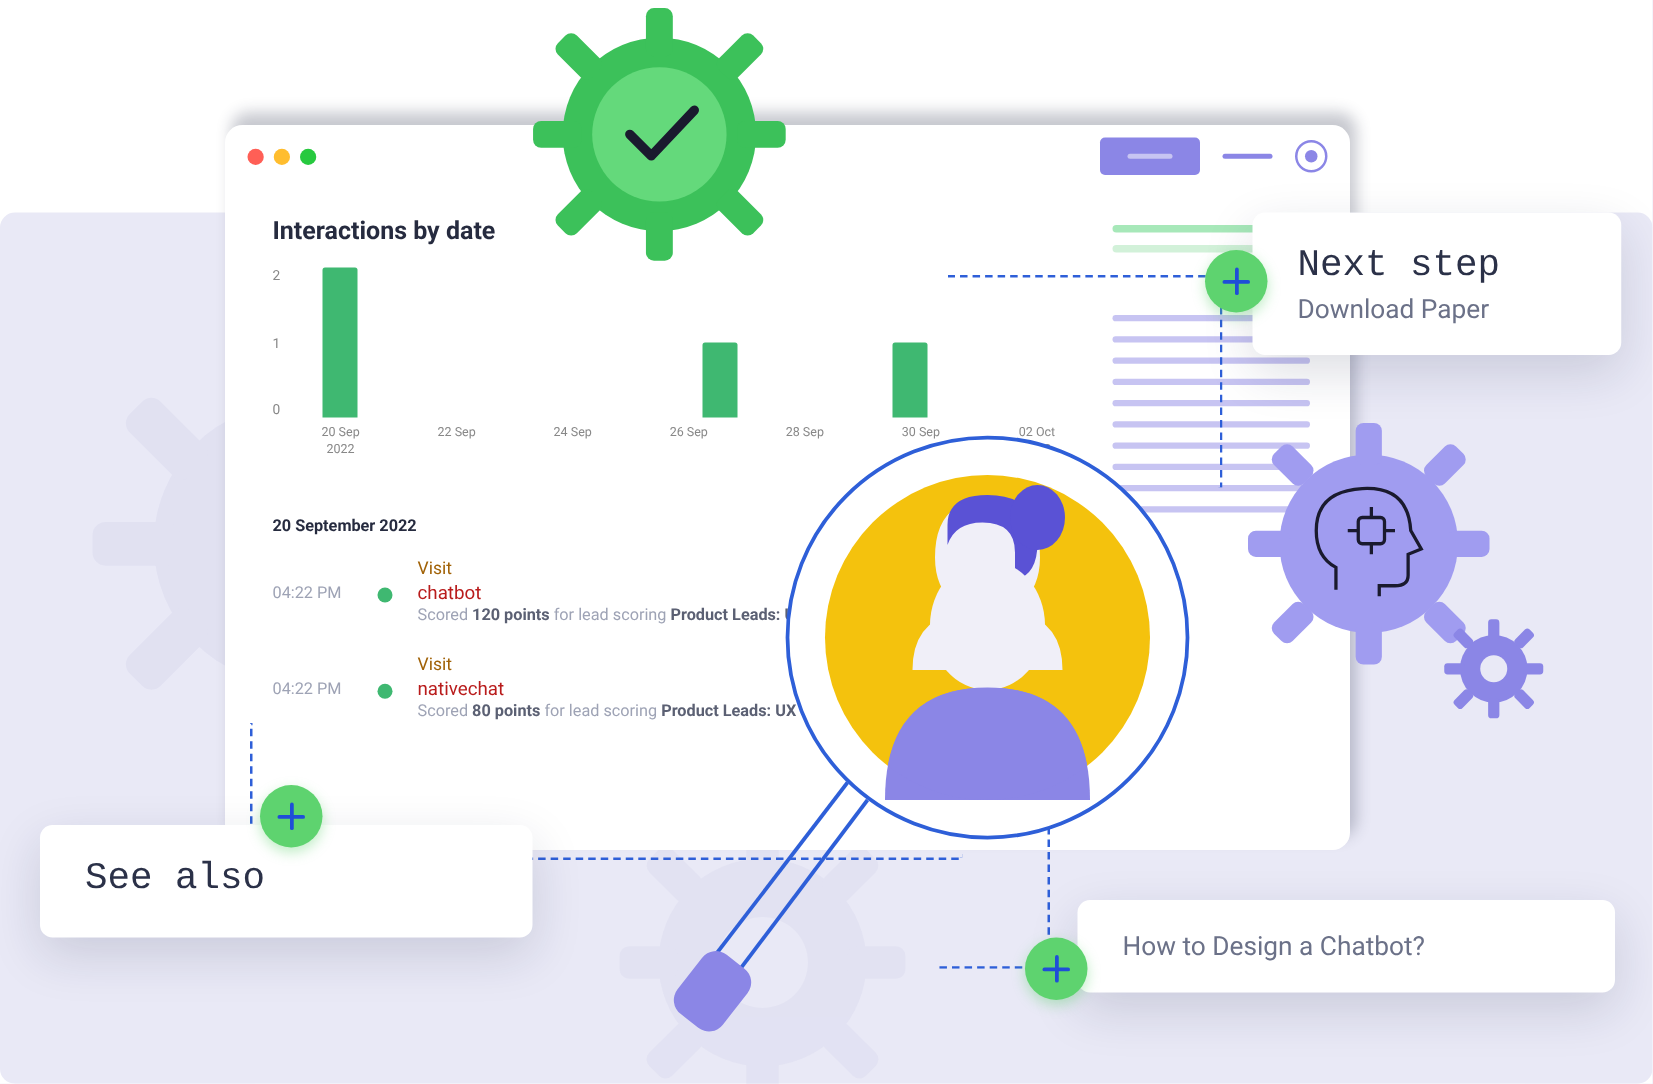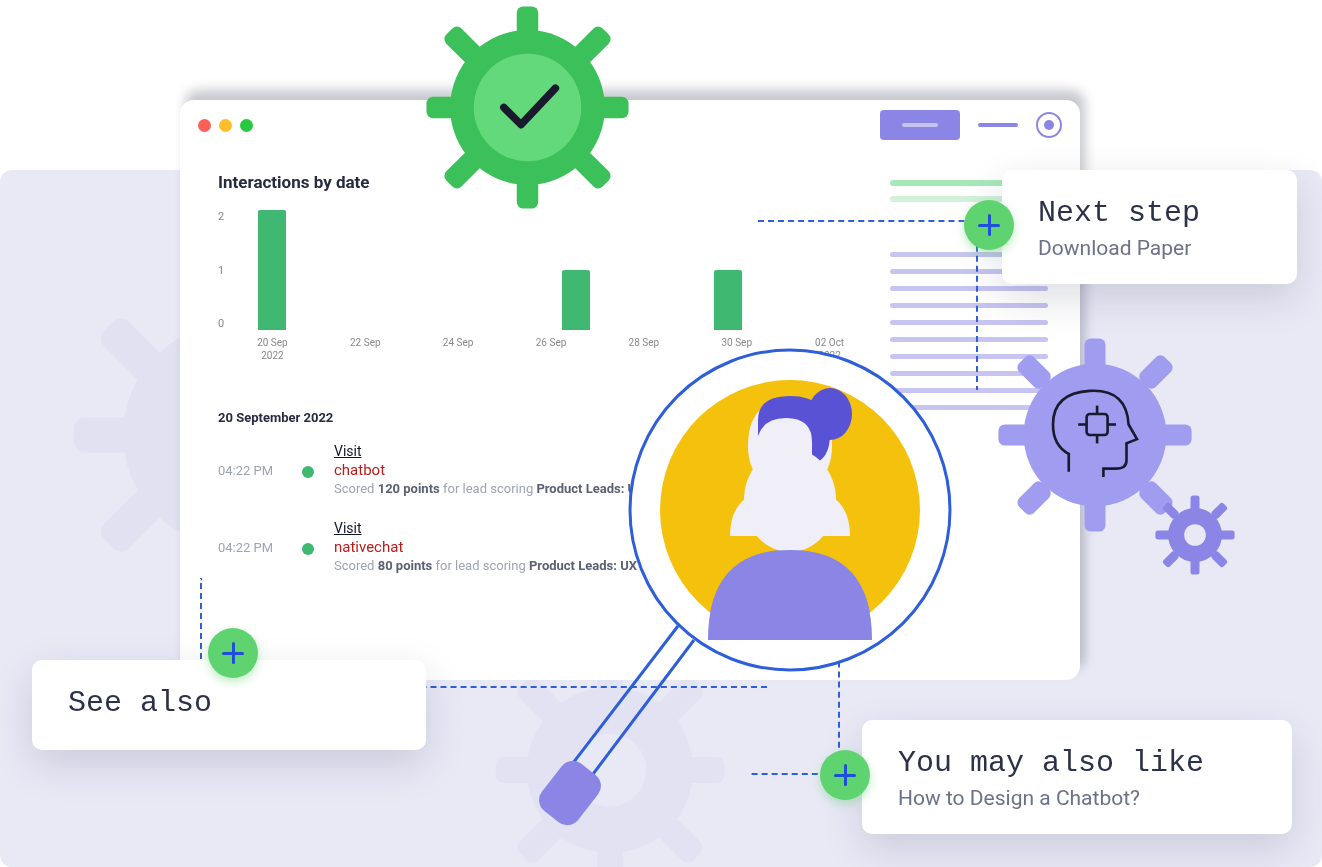--- a/index.html
+++ b/index.html
@@ -57,38 +57,38 @@
   .avatar-sm {
     width: 26px; height: 26px; border-radius: 50%; border: 2px solid #8b86e6;
     display:flex; align-items:center; justify-content:center;
   }
   .avatar-sm::after { content:""; width:10px; height:10px; border-radius:50%; background:#8b86e6; }
 
   .browser-body {
     display: flex; height: calc(100% - 50px);
   }
   .main-col { flex: 1; padding: 22px 38px; }
-  .section-title { font-size: 17px; font-weight: 700; color: #262b3f; margin-bottom: 18px; }
+  .section-title { font-size: 20px; font-weight: 700; color: #262b3f; margin-bottom: 18px; }
 
   
   .chart { position: relative; height: 170px; margin-bottom: 30px; }
   .y-axis { position: absolute; left: 0; top: 0; height: 120px; display:flex; flex-direction:column; justify-content:space-between; font-size:11px; color:#888; }
   .plot { position: absolute; left: 20px; right: 0; top: 0; height: 120px;  }
   .bars { display:flex; align-items:flex-end; height:100%; gap: 48px; padding-left: 20px; }
   .bar { width: 28px; background: #3fb871; border-radius: 2px 2px 0 0; }
   .x-labels { position:absolute; left: 20px; right:0; top: 126px; display:flex; gap:48px; padding-left:12px; }
   .x-lab { width: 50px; font-size: 10px; color: #888; text-align:center; line-height:1.3; }
 
   .date-heading { font-size: 13px; font-weight: 700; color: #262b3f; margin: 20px 0 18px; }
 
   .activity { display:flex; align-items:center; gap: 20px; margin-bottom: 24px; }
   .act-time { font-size: 13px; color: #9ea3b5; width: 64px; padding-top:2px;}
   .act-dot { width: 12px; height:12px; border-radius:50%; background:#3fb871; margin-top:4px; flex-shrink:0;}
   .act-body { }
-  .act-type { font-size: 14px; color:#0f172a; margin-bottom:2px;text-decoration:underline; }
+  .act-type { font-size: 14px; color:#a16207; margin-bottom:2px; }
   .act-name { font-size: 15px; color:#b91c1c; margin-bottom:2px; }
   .act-desc { font-size: 13px; color:#9ea3b5; }
   .act-desc b { color:#5b6073; font-weight:700; }
 
   .side-col { width: 190px; padding-top: 30px; padding-right: 24px; }
   .skel { height: 6px; border-radius: 3px; margin-bottom: 10px; }
   .skel.a { width: 70%; background:#a7e8b9; }
   .skel.b { width: 90%; background:#d2f1d9; }
   .skel.c { background:#c7c4f2; width: 95%; height:5px; margin-bottom:12px;}
 
@@ -353,16 +353,15 @@
   <p>Download Paper</p>
 </div>
 <div class="plus-btn plus-next"></div>
 
 <div class="card card-see">
   <h3>See also</h3>
 </div>
 <div class="plus-btn plus-see"></div>
 
 <div class="card card-like">
-  <h3>You may also like</h3>
   <p>How to Design a Chatbot?</p>
 </div>
 <div class="plus-btn plus-like"></div>
 
 </body></html>

